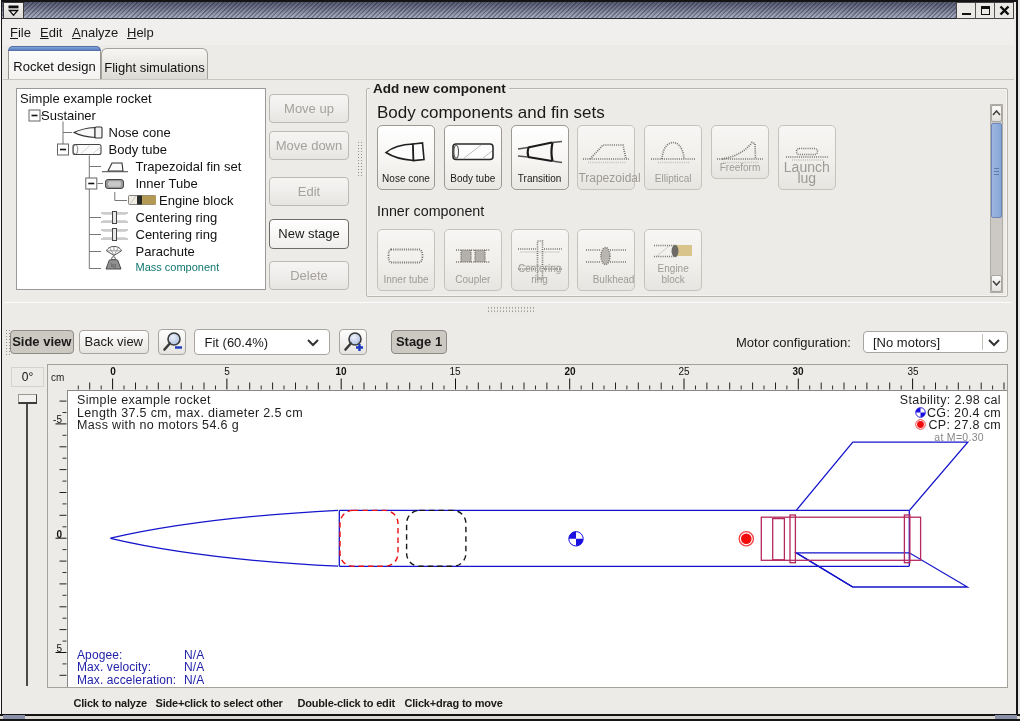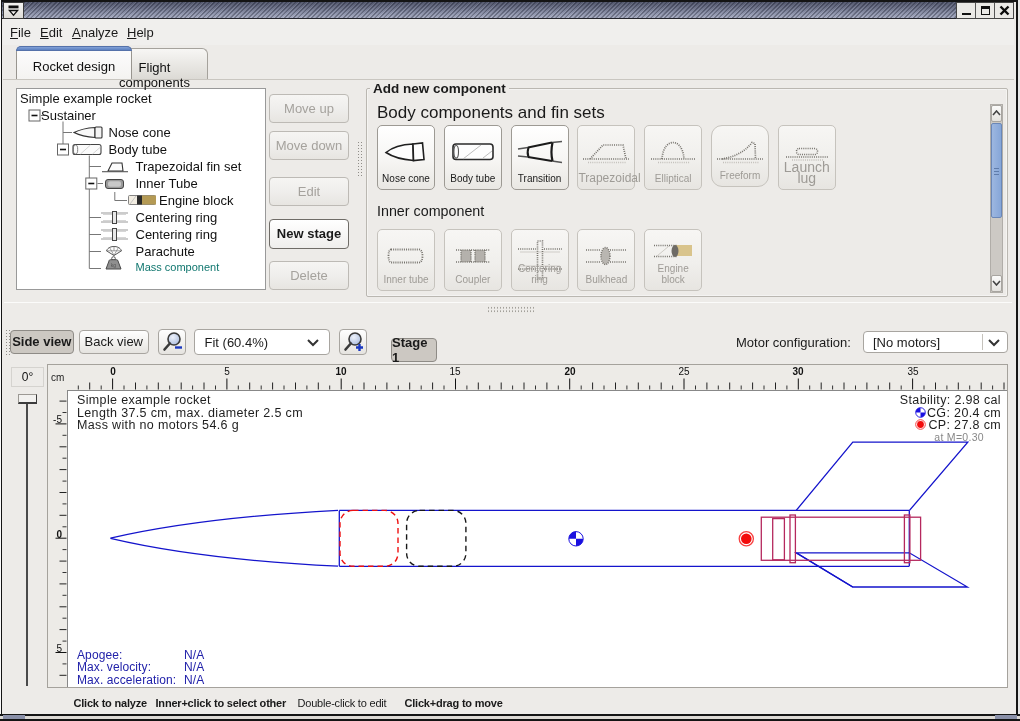--- a/index.html
+++ b/index.html
@@ -42,28 +42,28 @@
       <svg width="11" height="11">
         <path d="M1.5 1.5L9.5 9.5M9.5 1.5L1.5 9.5" stroke="#0a0a0a" stroke-width="2.4"></path>
       </svg>
     </div>
 </div>
 <div class="abs" style="left:3px;top:19px;width:1011px;height:26px;background:#f0efed;"></div>
 <div class="abs" style="left:10px;top:25px;font-size:13px;color:#1a1a1a"><u>F</u>ile</div>
 <div class="abs" style="left:40px;top:25px;font-size:13px;color:#1a1a1a"><u>E</u>dit</div>
 <div class="abs" style="left:72px;top:25px;font-size:13px;color:#1a1a1a"><u>A</u>nalyze</div>
 <div class="abs" style="left:127px;top:25px;font-size:13px;color:#1a1a1a"><u>H</u>elp</div>
-<div class="abs" style="left:16px;top:46px;width:116px;height:33px;background:linear-gradient(180deg,#fdfdfd,#f4f3f1);
+<div class="abs" style="left:8px;top:46px;width:93px;height:33px;background:linear-gradient(180deg,#fdfdfd,#f4f3f1);
 border:1px solid #98958f;border-bottom:none;border-radius:6px 6px 0 0;z-index:3">
 <div style="position:absolute;left:-1px;right:-1px;top:-1px;height:4.5px;background:linear-gradient(180deg,#82a2d8,#5c80c0);border-radius:6px 6px 0 0;border:1px solid #5572aa"></div>
 <div style="position:absolute;left:0;right:0;top:12px;text-align:center;font-size:13px;color:#111">Rocket design</div>
   </div>
 <div class="abs" style="left:101px;top:48px;width:107px;height:31px;background:linear-gradient(180deg,#f7f6f4,#dcdad5);
 border:1px solid #a5a29c;border-bottom:none;border-radius:6px 6px 0 0;z-index:2">
-<div style="position:absolute;left:0;right:0;top:11px;text-align:center;font-size:13px;color:#111">Flight components</div>
+<div style="position:absolute;left:0;right:0;top:11px;text-align:center;font-size:13px;color:#111">Flight simulations</div>
   </div>
 <div class="abs" style="left:3px;top:78.5px;width:1011px;height:1px;background:#c9c6c0;z-index:1"></div>
 <div class="abs" style="left:16px;top:88px;width:250px;height:202px;background:#fff;border:1px solid #999;">
 <svg width="250" height="202" style="position:absolute;left:0;top:0">
       <path d="M46 32.5V60.5" stroke="#777" stroke-width="1" fill="none"></path>
       <path d="M46 43.5H55" stroke="#777" stroke-width="1" fill="none"></path>
       <path d="M24 26.5H28" stroke="#777" stroke-width="1" fill="none"></path>
       <path d="M72.3 66.5V179.5" stroke="#777" stroke-width="1" fill="none"></path>
       <path d="M72.3 77.5H84" stroke="#777" stroke-width="1" fill="none"></path>
       <path d="M72.3 128.5H84" stroke="#777" stroke-width="1" fill="none"></path>
@@ -130,21 +130,21 @@
     <div style="position:absolute;left:118.5px;top:86.5px;font-size:13px;color:#111;white-space:nowrap">Inner Tube</div>
     <div style="position:absolute;left:142px;top:103.5px;font-size:13px;color:#111;white-space:nowrap">Engine block</div>
     <div style="position:absolute;left:118.5px;top:120.5px;font-size:13px;color:#111;white-space:nowrap">Centering ring</div>
     <div style="position:absolute;left:118.5px;top:137.5px;font-size:13px;color:#111;white-space:nowrap">Centering ring</div>
     <div style="position:absolute;left:118.5px;top:154.5px;font-size:13px;color:#111;white-space:nowrap">Parachute</div>
     <div style="position:absolute;left:118.5px;top:171.5px;font-size:11px;color:#0f766e;white-space:nowrap">Mass component</div>
   </div>
 <div class="btn disabled abs" style="left:269px;top:94px;width:80px;height:29px;">Move up</div>
 <div class="btn disabled abs" style="left:269px;top:130.5px;width:80px;height:29px;">Move down</div>
 <div class="btn disabled abs" style="left:269px;top:176.5px;width:80px;height:29px;">Edit</div>
-<div class="btn abs" style="left:269px;top:219px;width:80px;height:29.5px;border-color:#6f6c67;background:linear-gradient(180deg,#ffffff,#efeeec);font-weight:bold;">New stage</div>
+<div class="btn abs" style="left:269px;top:219px;width:80px;height:29.5px;border-color:#6f6c67;background:linear-gradient(180deg,#ffffff,#efeeec);">New stage</div>
 <div class="btn disabled abs" style="left:269px;top:261px;width:80px;height:29px;">Delete</div>
 <div class="abs" style="left:356.5px;top:141px;width:6px;height:35px;
 background-image:radial-gradient(circle, #908d88 0.8px, transparent 0.9px);background-size:3px 3px;"></div>
 <div class="abs" style="left:366px;top:88px;width:642px;height:209px;border:1px solid #bab7b1;border-radius:2px;box-shadow:inset 0 0 0 0.5px #fcfcfb;"></div>
 <div class="abs" style="left:370px;top:81px;background:#edebe8;padding:0 3px;font-size:13.5px;font-weight:bold;color:#1a1a1a">Add new component</div>
 <div class="abs" style="left:377px;top:103px;font-size:17px;color:#1a1a1a">Body components and fin sets</div>
 <div class="abs" style="left:377px;top:203px;font-size:14.3px;color:#1a1a1a">Inner component</div>
 <div style="position:absolute;left:377.0px;top:125.4px;width:58px;height:64.6px;border-radius:5px;background:linear-gradient(180deg,#ffffff 0%,#f6f5f3 55%,#e9e7e3 100%);border:1px solid #9d9a94;box-sizing:border-box">
     <div style="position:absolute;left:50%;top:9px;transform:translateX(-50%)"><svg width="44" height="34">
         <path d="M2 17.5C8 12.5 17 9.5 29 9L29.5 25.5C17.5 24.5 8 21.5 2 17.5Z" fill="#fdfdfd" stroke="#1f1f1f" stroke-width="1.6"></path>
@@ -173,21 +173,21 @@
         <path d="M9 27.5H47" stroke="#c3c0bb" stroke-width="1.3" fill="none" stroke-dasharray="1 1.15"></path>
       </svg></div>
     <div style="position:absolute;left:0;right:0;bottom:5px;text-align:center;font-size:12px;line-height:11px;color:#9e9b96;white-space:pre-line">Trapezoidal</div>
   </div><div style="position:absolute;left:644.2px;top:125.4px;width:58px;height:64.6px;border-radius:5px;background:linear-gradient(180deg,#f7f6f4 0%,#f0efec 55%,#e7e5e1 100%);border:1px solid #c6c3bd;box-sizing:border-box">
     <div style="position:absolute;left:50%;top:9px;transform:translateX(-50%)"><svg width="54" height="34">
         <path d="M16 24C17 11 23 7.5 27 7.5C31 7.5 37 11 38 24" stroke="#76736d" stroke-width="1.7" fill="none" stroke-dasharray="1 1.15"></path>
         <path d="M5 24H49" stroke="#76736d" stroke-width="1.7" fill="none" stroke-dasharray="1 1.15"></path>
         <path d="M12 27.5H44" stroke="#c3c0bb" stroke-width="1.3" fill="none" stroke-dasharray="1 1.15"></path>
       </svg></div>
     <div style="position:absolute;left:0;right:0;bottom:5px;text-align:center;font-size:10px;line-height:11px;color:#9e9b96;white-space:pre-line">Elliptical</div>
-  </div><div style="position:absolute;left:711.0px;top:125.4px;width:58px;height:62px;border-radius:11px;background:linear-gradient(180deg,#f7f6f4 0%,#f0efec 55%,#e7e5e1 100%);border:1px solid #c6c3bd;box-sizing:border-box">
+  </div><div style="position:absolute;left:711.0px;top:125.4px;width:58px;height:54px;border-radius:5px;background:linear-gradient(180deg,#f7f6f4 0%,#f0efec 55%,#e7e5e1 100%);border:1px solid #c6c3bd;box-sizing:border-box">
     <div style="position:absolute;left:50%;top:9px;transform:translateX(-50%)"><svg width="54" height="34">
         <path d="M9 24C20 22 31 18 39 7.5L42 8.5L42.5 24" stroke="#76736d" stroke-width="1.7" fill="none" stroke-dasharray="1 1.15"></path>
         <path d="M4 24H50" stroke="#76736d" stroke-width="1.7" fill="none" stroke-dasharray="1 1.15"></path>
         <path d="M10 27.5H46" stroke="#c3c0bb" stroke-width="1.3" fill="none" stroke-dasharray="1 1.15"></path>
       </svg></div>
     <div style="position:absolute;left:0;right:0;bottom:5px;text-align:center;font-size:10px;line-height:11px;color:#9e9b96;white-space:pre-line">Freeform</div>
   </div><div style="position:absolute;left:777.8px;top:125.4px;width:58px;height:64.6px;border-radius:5px;background:linear-gradient(180deg,#f7f6f4 0%,#f0efec 55%,#e7e5e1 100%);border:1px solid #c6c3bd;box-sizing:border-box">
     <div style="position:absolute;left:50%;top:9px;transform:translateX(-50%)"><svg width="54" height="34">
         <path d="M19 13.5H35C36.5 13.5 37.5 14.8 37.5 16.5C37.5 18.2 36.5 19.5 35 19.5H19C17.5 19.5 16.5 18.2 16.5 16.5C16.5 14.8 17.5 13.5 19 13.5Z" stroke="#76736d" stroke-width="1.5" fill="none" stroke-dasharray="1 1.15"></path>
         <path d="M6 22H48" stroke="#76736d" stroke-width="1.7" fill="none" stroke-dasharray="1 1.15"></path>
@@ -212,21 +212,21 @@
         <path d="M4 15H44M4 29H44" stroke="#cfccc7" stroke-width="1"></path>
         <path d="M21.5 4H26.5V42H21.5Z" stroke="#76736d" stroke-width="1.6" fill="none" stroke-dasharray="1 1.15"></path>
       </svg></div>
     <div style="position:absolute;left:0;right:0;bottom:5px;text-align:center;font-size:10px;line-height:11px;color:#9e9b96;white-space:pre-line">Centering
 ring</div>
   </div><div style="position:absolute;left:577.4px;top:228.6px;width:58px;height:62.8px;border-radius:5px;background:linear-gradient(180deg,#f7f6f4 0%,#f0efec 55%,#e7e5e1 100%);border:1px solid #c6c3bd;box-sizing:border-box">
     <div style="position:absolute;left:50%;top:9px;transform:translateX(-50%)"><svg width="48" height="34">
         <path d="M4 11H19M28 11H44M4 23H19M28 23H44" stroke="#76736d" stroke-width="1.4" fill="none" stroke-dasharray="1 1.15"></path>
         <ellipse cx="23.5" cy="17" rx="4.5" ry="8.5" fill="#b9b6b1" stroke="#76736d" stroke-width="1.5" stroke-dasharray="1 1.15"></ellipse>
       </svg></div>
-    <div style="position:absolute;left:0;right:0;bottom:5px;text-align:center;font-size:10px;line-height:11px;color:#9e9b96;white-space:pre-line">Bulkhead</div>
+    <div style="position:absolute;left:0;right:0;bottom:5px;text-align:right;font-size:10px;line-height:11px;color:#9e9b96;white-space:pre-line">Bulkhead</div>
   </div><div style="position:absolute;left:644.2px;top:228.6px;width:58px;height:62.8px;border-radius:5px;background:linear-gradient(180deg,#f7f6f4 0%,#f0efec 55%,#e7e5e1 100%);border:1px solid #c6c3bd;box-sizing:border-box">
     <div style="position:absolute;left:50%;top:7px;transform:translateX(-50%)"><svg width="48" height="34">
         <rect x="25" y="8" width="18" height="11" fill="#d9c48c"></rect>
         <path d="M5 8.5H28M5 19.5H28" stroke="#76736d" stroke-width="1.6" fill="none" stroke-dasharray="1 1.15"></path>
         <ellipse cx="26" cy="14" rx="3.5" ry="6" fill="#6e6b66"></ellipse>
         <path d="M8 19L20 9" stroke="#c9c6c1" stroke-width="0.9"></path>
       </svg></div>
     <div style="position:absolute;left:0;right:0;bottom:5px;text-align:center;font-size:10px;line-height:11px;color:#9e9b96;white-space:pre-line">Engine
 block</div>
   </div>
@@ -280,21 +280,21 @@
           <stop offset="0" stop-color="#eef2fb"></stop>
           <stop offset="0.7" stop-color="#b9c8e4"></stop>
           <stop offset="1" stop-color="#7d94bf"></stop>
         </radialGradient>
       </defs>
       <circle cx="13" cy="8" r="6" fill="url(#lensp)" stroke="#3a3a3a" stroke-width="1.6"></circle>
       <path d="M8.8 12.5L3.5 18.5" stroke="#3a3a3a" stroke-width="2.6" stroke-linecap="round"></path>
       <path d="M14 16.5H21M17.5 13V20" stroke="#1a38c0" stroke-width="2.4"></path>
     </svg>
   </div>
-<div class="btn pressed abs" style="left:391px;top:330px;width:46px;height:23.5px;margin-top:8px;">Stage 1</div>
+<div class="btn pressed abs" style="left:391px;top:330px;width:56px;height:23.5px;">Stage 1</div>
 <div class="abs" style="left:736px;top:335px;font-size:13px;color:#1a1a1a">Motor configuration:</div>
 <div class="combo abs" style="left:863px;top:330.5px;width:144.5px;height:22px;">
 <div style="position:absolute;left:9px;top:3px">[No motors]</div>
 <div style="position:absolute;right:24px;top:2px;bottom:2px;width:1px;background:#c5c2bc"></div>
 <svg width="12" height="8" style="position:absolute;right:7px;top:7px">
       <path d="M1 1L6 6L11 1" stroke="#333" stroke-width="2" fill="none"></path>
     </svg>
   </div>
 <div class="abs" style="left:47px;top:364px;width:961px;height:324px;border:1px solid #a5a29c;background:#edebe7;"></div>
 <div class="abs" style="left:11px;top:367px;width:33px;height:20px;border:1px solid #d5d3cf;font-size:12px;color:#111;text-align:center;line-height:18px">0°</div>
@@ -355,14 +355,14 @@
       <circle r="3.4" fill="#f30b0b"></circle>
       <circle r="4.8" fill="none" stroke="#f74040" stroke-width="1"></circle>
     </g>
   </svg>
 <div class="abs" style="left:77px;top:649px;font-size:12px;line-height:12.3px;color:#2222aa;letter-spacing:0.1px">
 <div>Apogee:<span style="position:absolute;left:107px">N/A</span></div>
 <div>Max. velocity:<span style="position:absolute;left:107px">N/A</span></div>
 <div>Max. acceleration:<span style="position:absolute;left:107px">N/A</span></div>
   </div>
 <div class="abs" style="left:73.5px;top:696.5px;font-size:11px;font-weight:bold;color:#1a1a1a;letter-spacing:-0.2px">Click to nalyze</div>
-<div class="abs" style="left:155.5px;top:696.5px;font-size:11px;font-weight:bold;color:#1a1a1a;letter-spacing:-0.2px">Inner+click to select other</div>
-<div class="abs" style="left:297.5px;top:696.5px;font-size:11px;font-weight:normal;color:#1a1a1a;letter-spacing:-0.2px">Double-click to edit</div>
+<div class="abs" style="left:155.5px;top:696.5px;font-size:11px;font-weight:bold;color:#1a1a1a;letter-spacing:-0.2px">Side+click to select other</div>
+<div class="abs" style="left:297.5px;top:696.5px;font-size:11px;font-weight:bold;color:#1a1a1a;letter-spacing:-0.2px">Double-click to edit</div>
 <div class="abs" style="left:404.5px;top:696.5px;font-size:11px;font-weight:bold;color:#1a1a1a;letter-spacing:-0.2px">Click+drag to move</div>
 </body></html>

